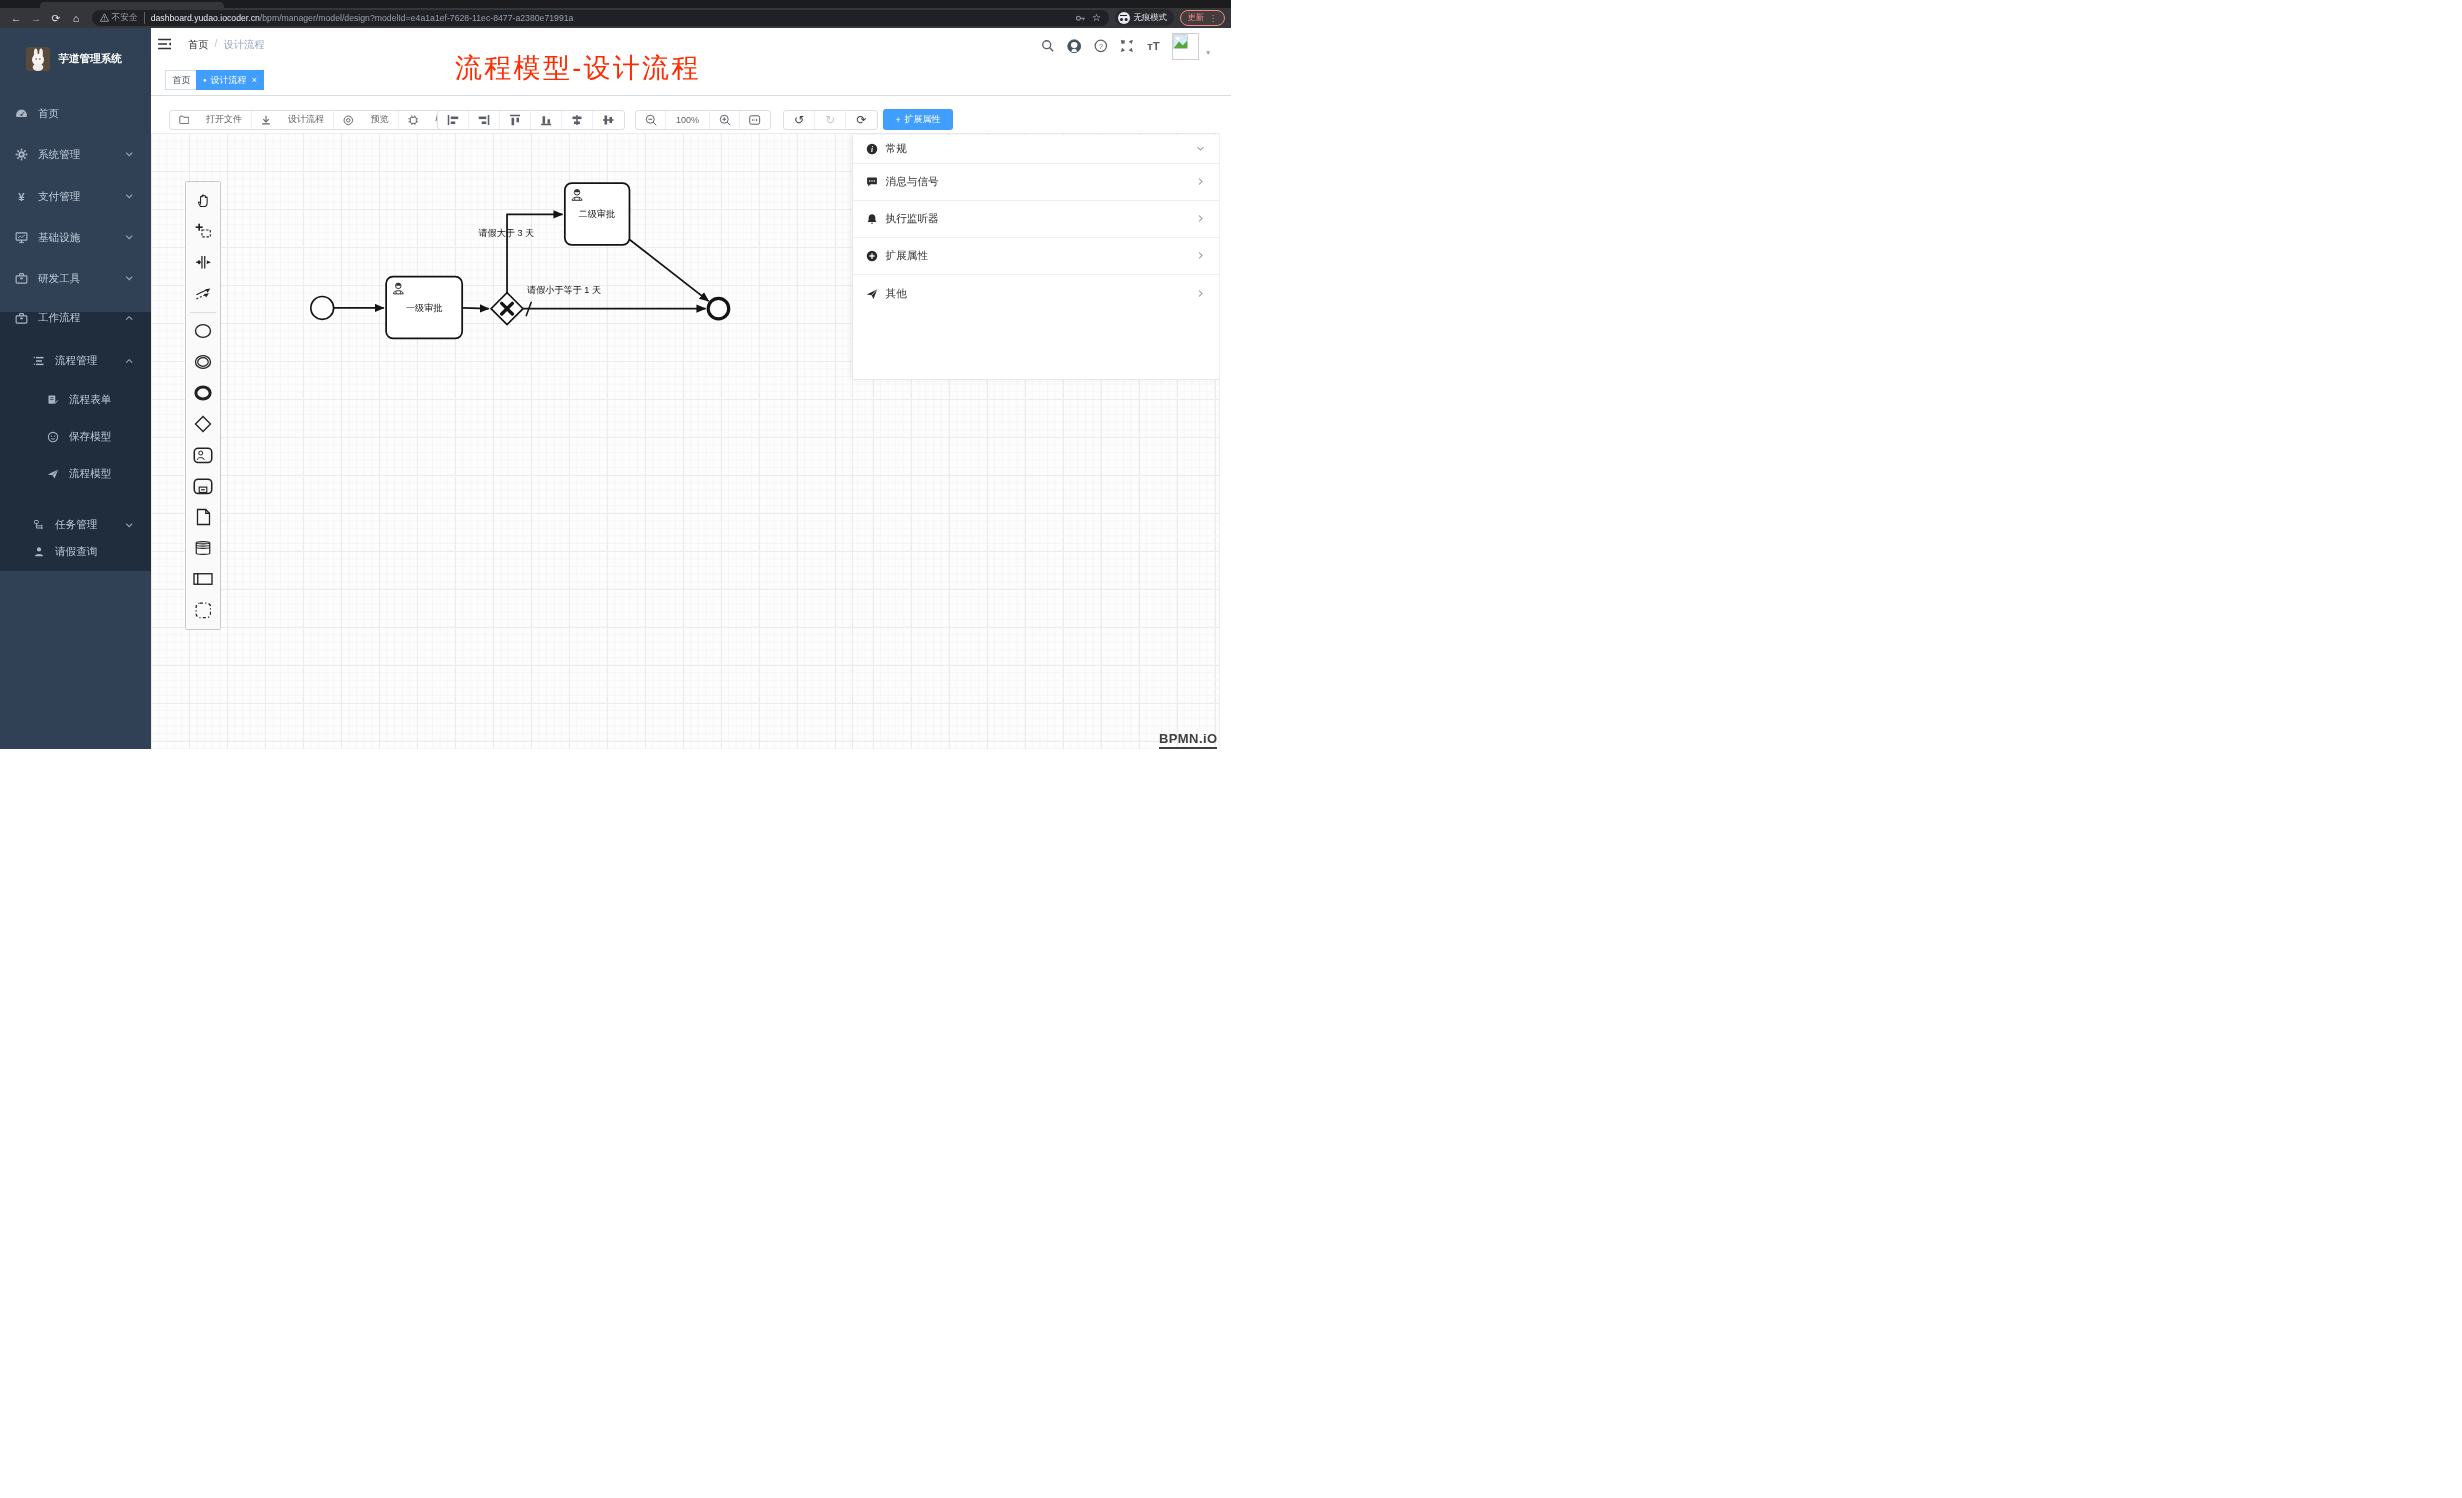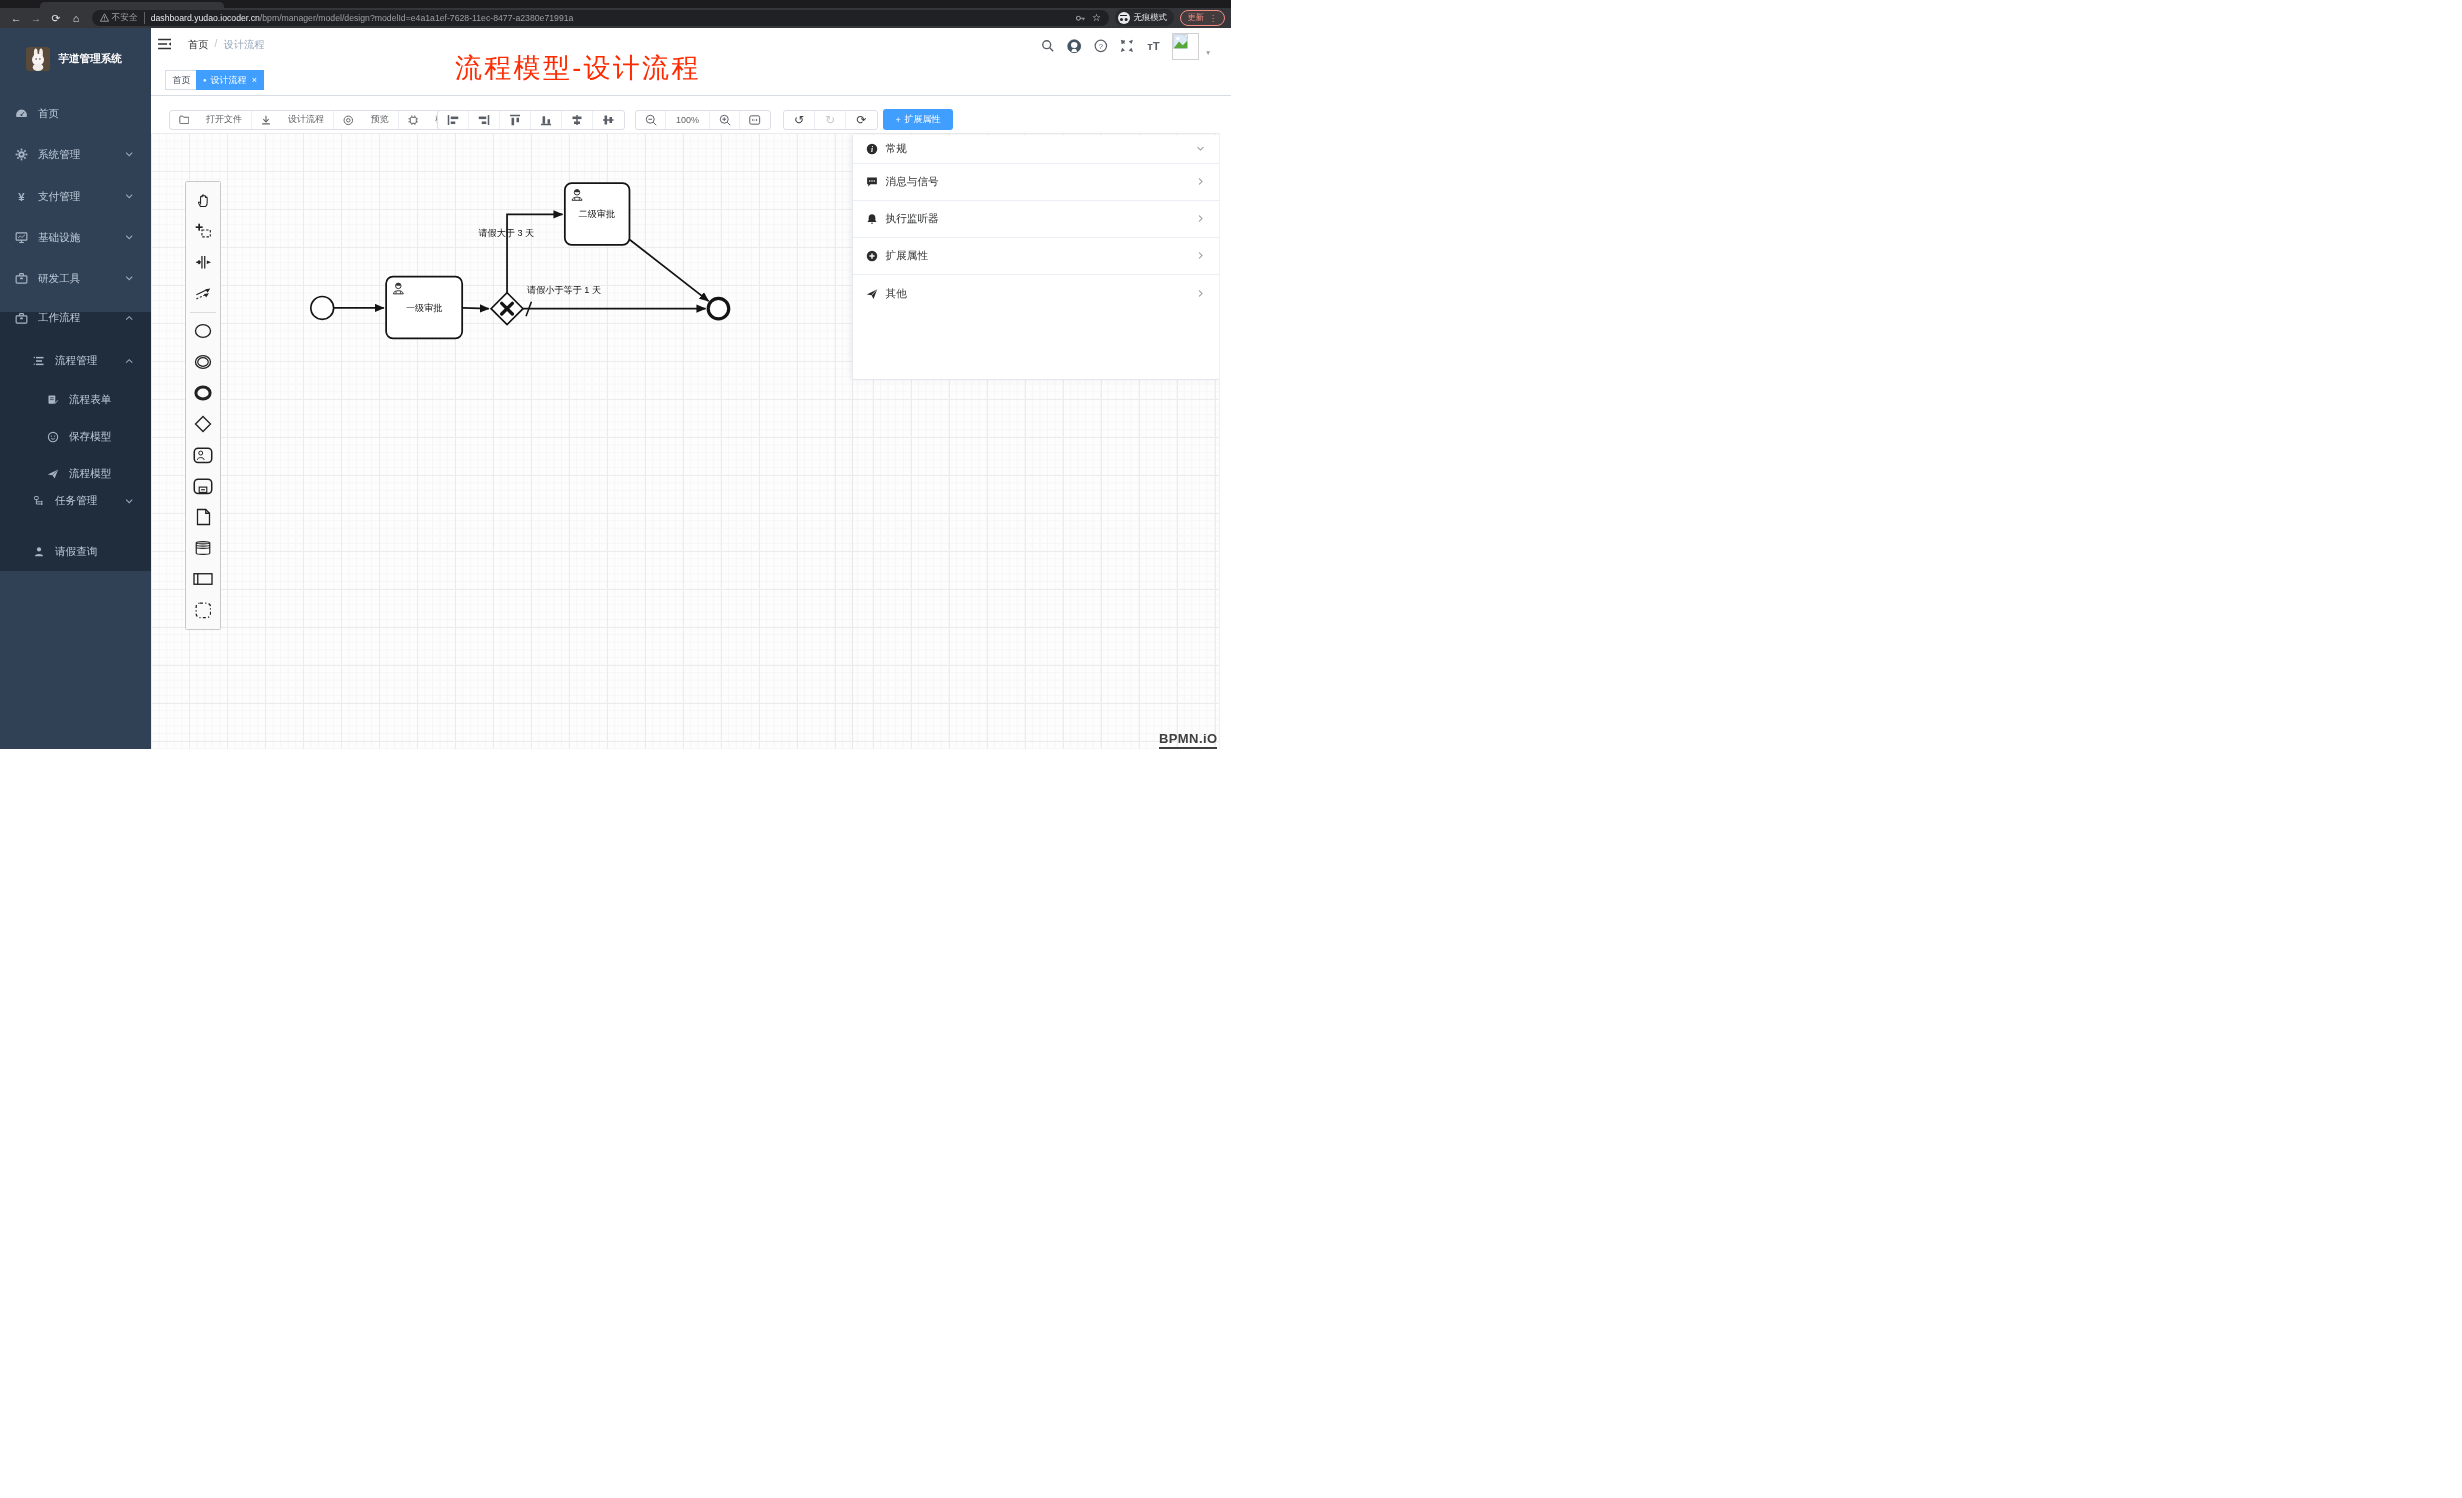--- a/index.html
+++ b/index.html
@@ -286,21 +286,21 @@
   </div>
   <div class="mitem sub2" style="top:427px">
     <span class="ic">
         <svg width="12" height="12" viewBox="0 0 16 16">
           <path d="M1 8.5 L15 2 L10 14 L7.5 9.5 Z" fill="#aab6c5"></path>
           <path d="M7.5 9.5 L15 2" stroke="#1f2d3d" stroke-width="0.8"></path>
         </svg>
       </span>
     <span class="lb">流程模型</span>
   </div>
-  <div class="mitem sub1" style="top:454px">
+  <div class="mitem sub1" style="top:478px">
     <span class="ic">
         <svg width="12" height="12" viewBox="0 0 16 16">
           <rect x="2" y="2" width="5" height="4" rx="1" fill="none" stroke="#aab6c5" stroke-width="1.3"></rect>
           <path d="M4.5 6 V12 H10" fill="none" stroke="#aab6c5" stroke-width="1.3"></path>
           <path d="M4.5 9 H10" fill="none" stroke="#aab6c5" stroke-width="1.3"></path>
           <circle cx="11.5" cy="9" r="1.3" fill="#aab6c5"></circle>
           <circle cx="11.5" cy="12" r="1.3" fill="#aab6c5"></circle>
         </svg>
       </span>
     <span class="lb">任务管理</span>

